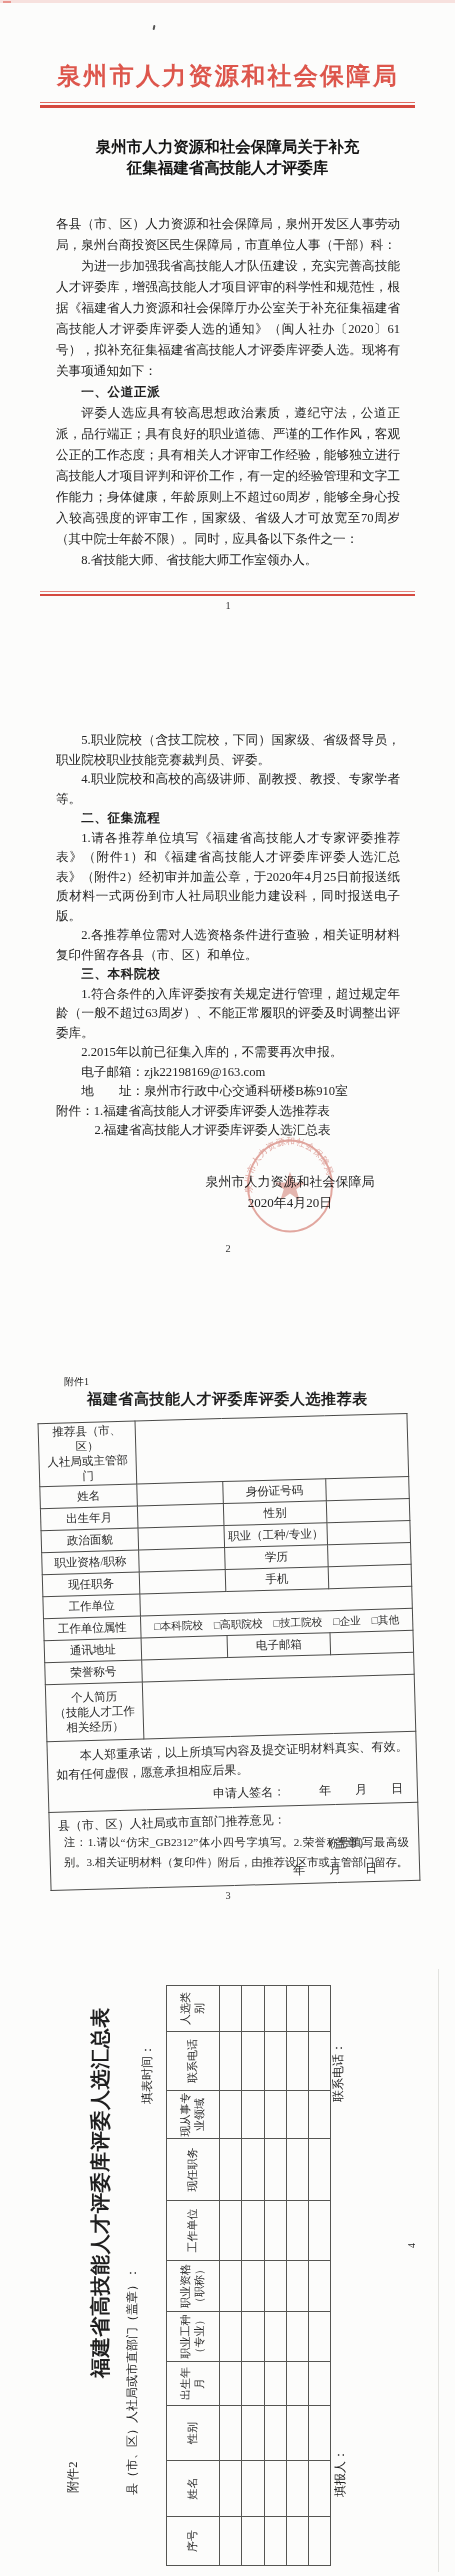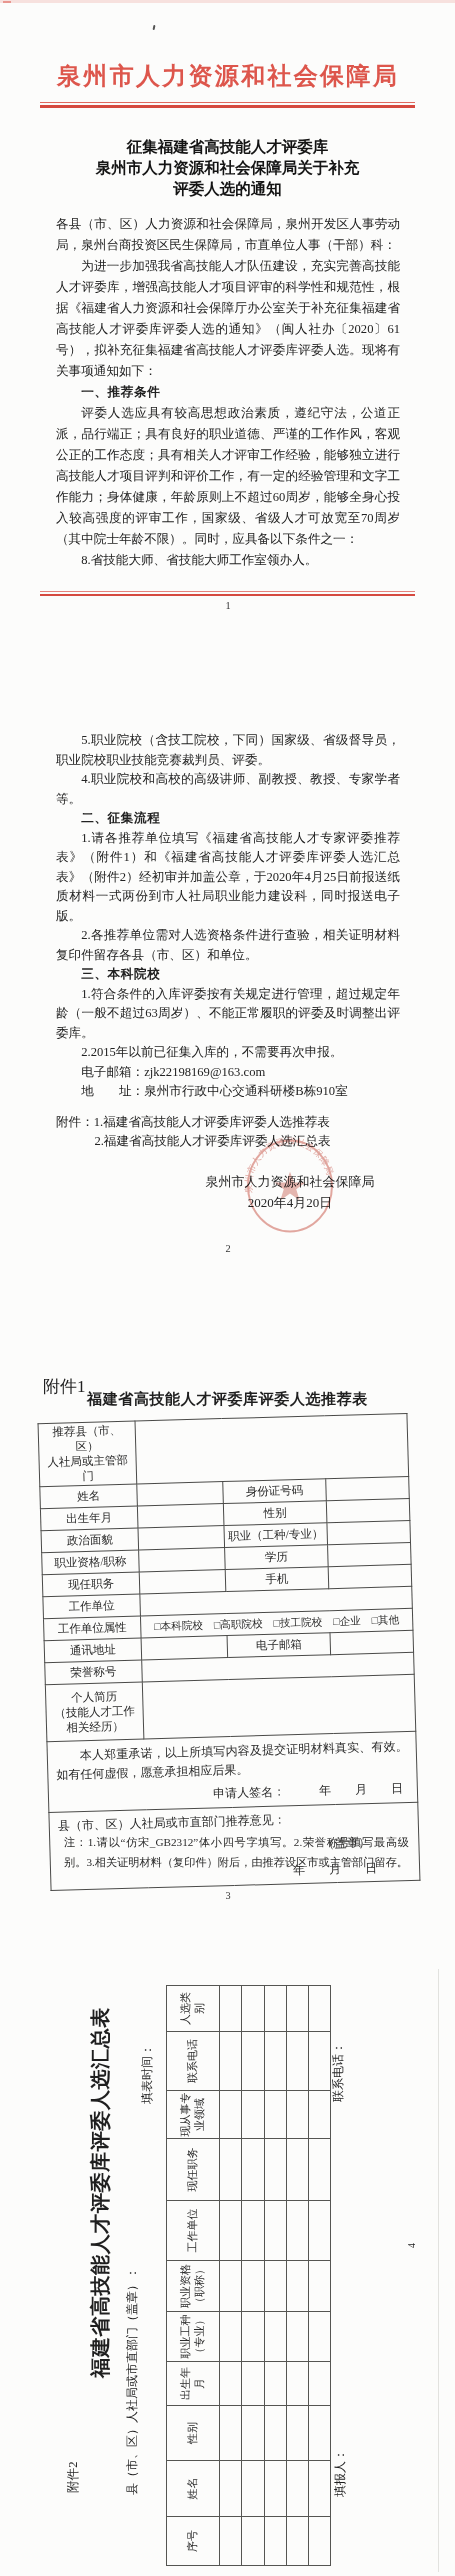--- a/index.html
+++ b/index.html
@@ -28,36 +28,36 @@
     left:34px;top:136px;width:387px;text-align:center;
     font-size:15.5px;font-weight:bold;line-height:21px;color:#141414;
   }
   
   .bodytext{left:56px;width:344px;font-size:12.6px;text-align:justify;word-break:break-all;color:#222;}
   .b1{top:214px;line-height:21px;}
   .b2{top:731px;line-height:19.5px;}
   .bodytext p{margin:0;text-indent:2em;}
   .bodytext p.flush{text-indent:0;}
   .bodytext p.hd{font-weight:bold;font-family:"Liberation Sans","DejaVu Sans",sans-serif;letter-spacing:0.6px;}
-  .attach{margin-top:11px;}
+  .attach{margin-top:0;}
   .attach p{text-indent:0;}
   .attach .a2{padding-left:3.05em;}
   
   .f-rule-thin{top:591px;height:1.1px;background:#e4837c;}
   .f-rule-thick{top:594px;height:2.3px;background:#d5493f;}
   .pageno{width:344px;left:56px;text-align:center;font-size:10.3px;color:#333;}
   .pn1{top:600px;}
   .pn2{top:1243px;}
   .pn3{top:1890px;}
   
   .issuer{left:195px;top:1173px;width:190px;text-align:center;font-size:13px;color:#242424;}
   .issue-date{left:195px;top:1194px;width:190px;text-align:center;font-size:13px;color:#242424;}
   .seal{left:244px;top:1137px;opacity:.85;mix-blend-mode:multiply;}
   
-  .att1-label{left:43px;top:1375px;font-size:17px;text-align:right;}
+  .att1-label{left:64px;top:1375px;font-size:10px;text-align:right;}
   .att1-title{left:34px;top:1390px;width:387px;text-align:center;font-size:15px;font-weight:bold;letter-spacing:0.6px;}
   table{border-collapse:collapse;}
   .att1-table{left:44px;top:1418px;transform:rotate(-1.6deg);transform-origin:50% 50%;}
   .att1-table td{border:0.9px solid #4a4a48;font-size:11.5px;text-align:center;vertical-align:middle;padding:1.1px 2.3px;color:#2a2a2a;}
   .att1-table td.val{background:transparent;}
   .att1-table td.big{vertical-align:middle;}
   .att1-table .free{text-align:left;vertical-align:top;font-size:12px;padding:4.6px 8px;}
   .pledge-body{text-indent:2em;text-align:justify;line-height:19px;}
   .sign-row{display:flex;justify-content:flex-end;gap:34px;margin-top:5.7px;padding-right:5.7px;}
   .stamp-hint{text-align:right;padding-right:40px;margin-top:8px;}
@@ -85,29 +85,28 @@
 <div class="abs top-strip"></div>
 <div class="abs red-dot"></div>
 <div class="abs speck"></div>
 <div class="abs paper-edge"></div>
 
 <div class="abs letterhead">泉州市人力资源和社会保障局</div>
 <div class="abs rule rule-thin"></div>
 <div class="abs rule rule-thick"></div>
 
 <div class="abs doc-title">
+  <div>泉州市人力资源和社会保障局关于补充</div>
   <div>征集福建省高技能人才评委库</div>
-  <div>泉州市人力资源和社会保障局关于补充</div>
-  <div>评委人选的通知</div>
 </div>
 
 <div class="abs bodytext b1">
   <p class="flush">各县（市、区）人力资源和社会保障局，泉州开发区人事劳动局，泉州台商投资区民生保障局，市直单位人事（干部）科：</p>
   <p>为进一步加强我省高技能人才队伍建设，充实完善高技能人才评委库，增强高技能人才项目评审的科学性和规范性，根据《福建省人力资源和社会保障厅办公室关于补充征集福建省高技能人才评委库评委人选的通知》（闽人社办〔2020〕61号），拟补充征集福建省高技能人才评委库评委人选。现将有关事项通知如下：</p>
-  <p class="hd">一、推荐条件</p>
+  <p class="hd">一、公道正派</p>
   <p>评委人选应具有较高思想政治素质，遵纪守法，公道正派，品行端正；具有良好的职业道德、严谨的工作作风，客观公正的工作态度；具有相关人才评审工作经验，能够独立进行高技能人才项目评判和评价工作，有一定的经验管理和文字工作能力；身体健康，年龄原则上不超过60周岁，能够全身心投入较高强度的评审工作，国家级、省级人才可放宽至70周岁（其中院士年龄不限）。同时，应具备以下条件之一：</p>
   <p>8.省技能大师、省技能大师工作室领办人。</p>
 </div>
 
 <div class="abs rule f-rule-thin"></div>
 <div class="abs rule f-rule-thick"></div>
 <div class="abs pageno pn1">1</div>
 
 <div class="abs bodytext b2">
   <p>5.职业院校（含技工院校，下同）国家级、省级督导员，职业院校职业技能竞赛裁判员、评委。</p>

